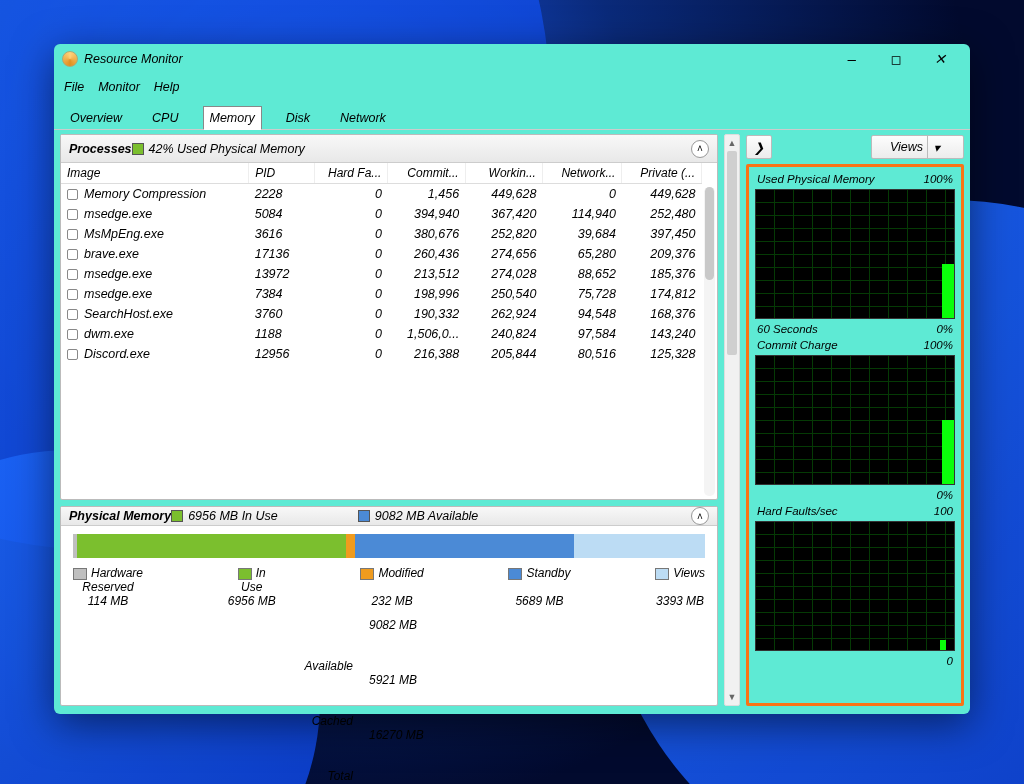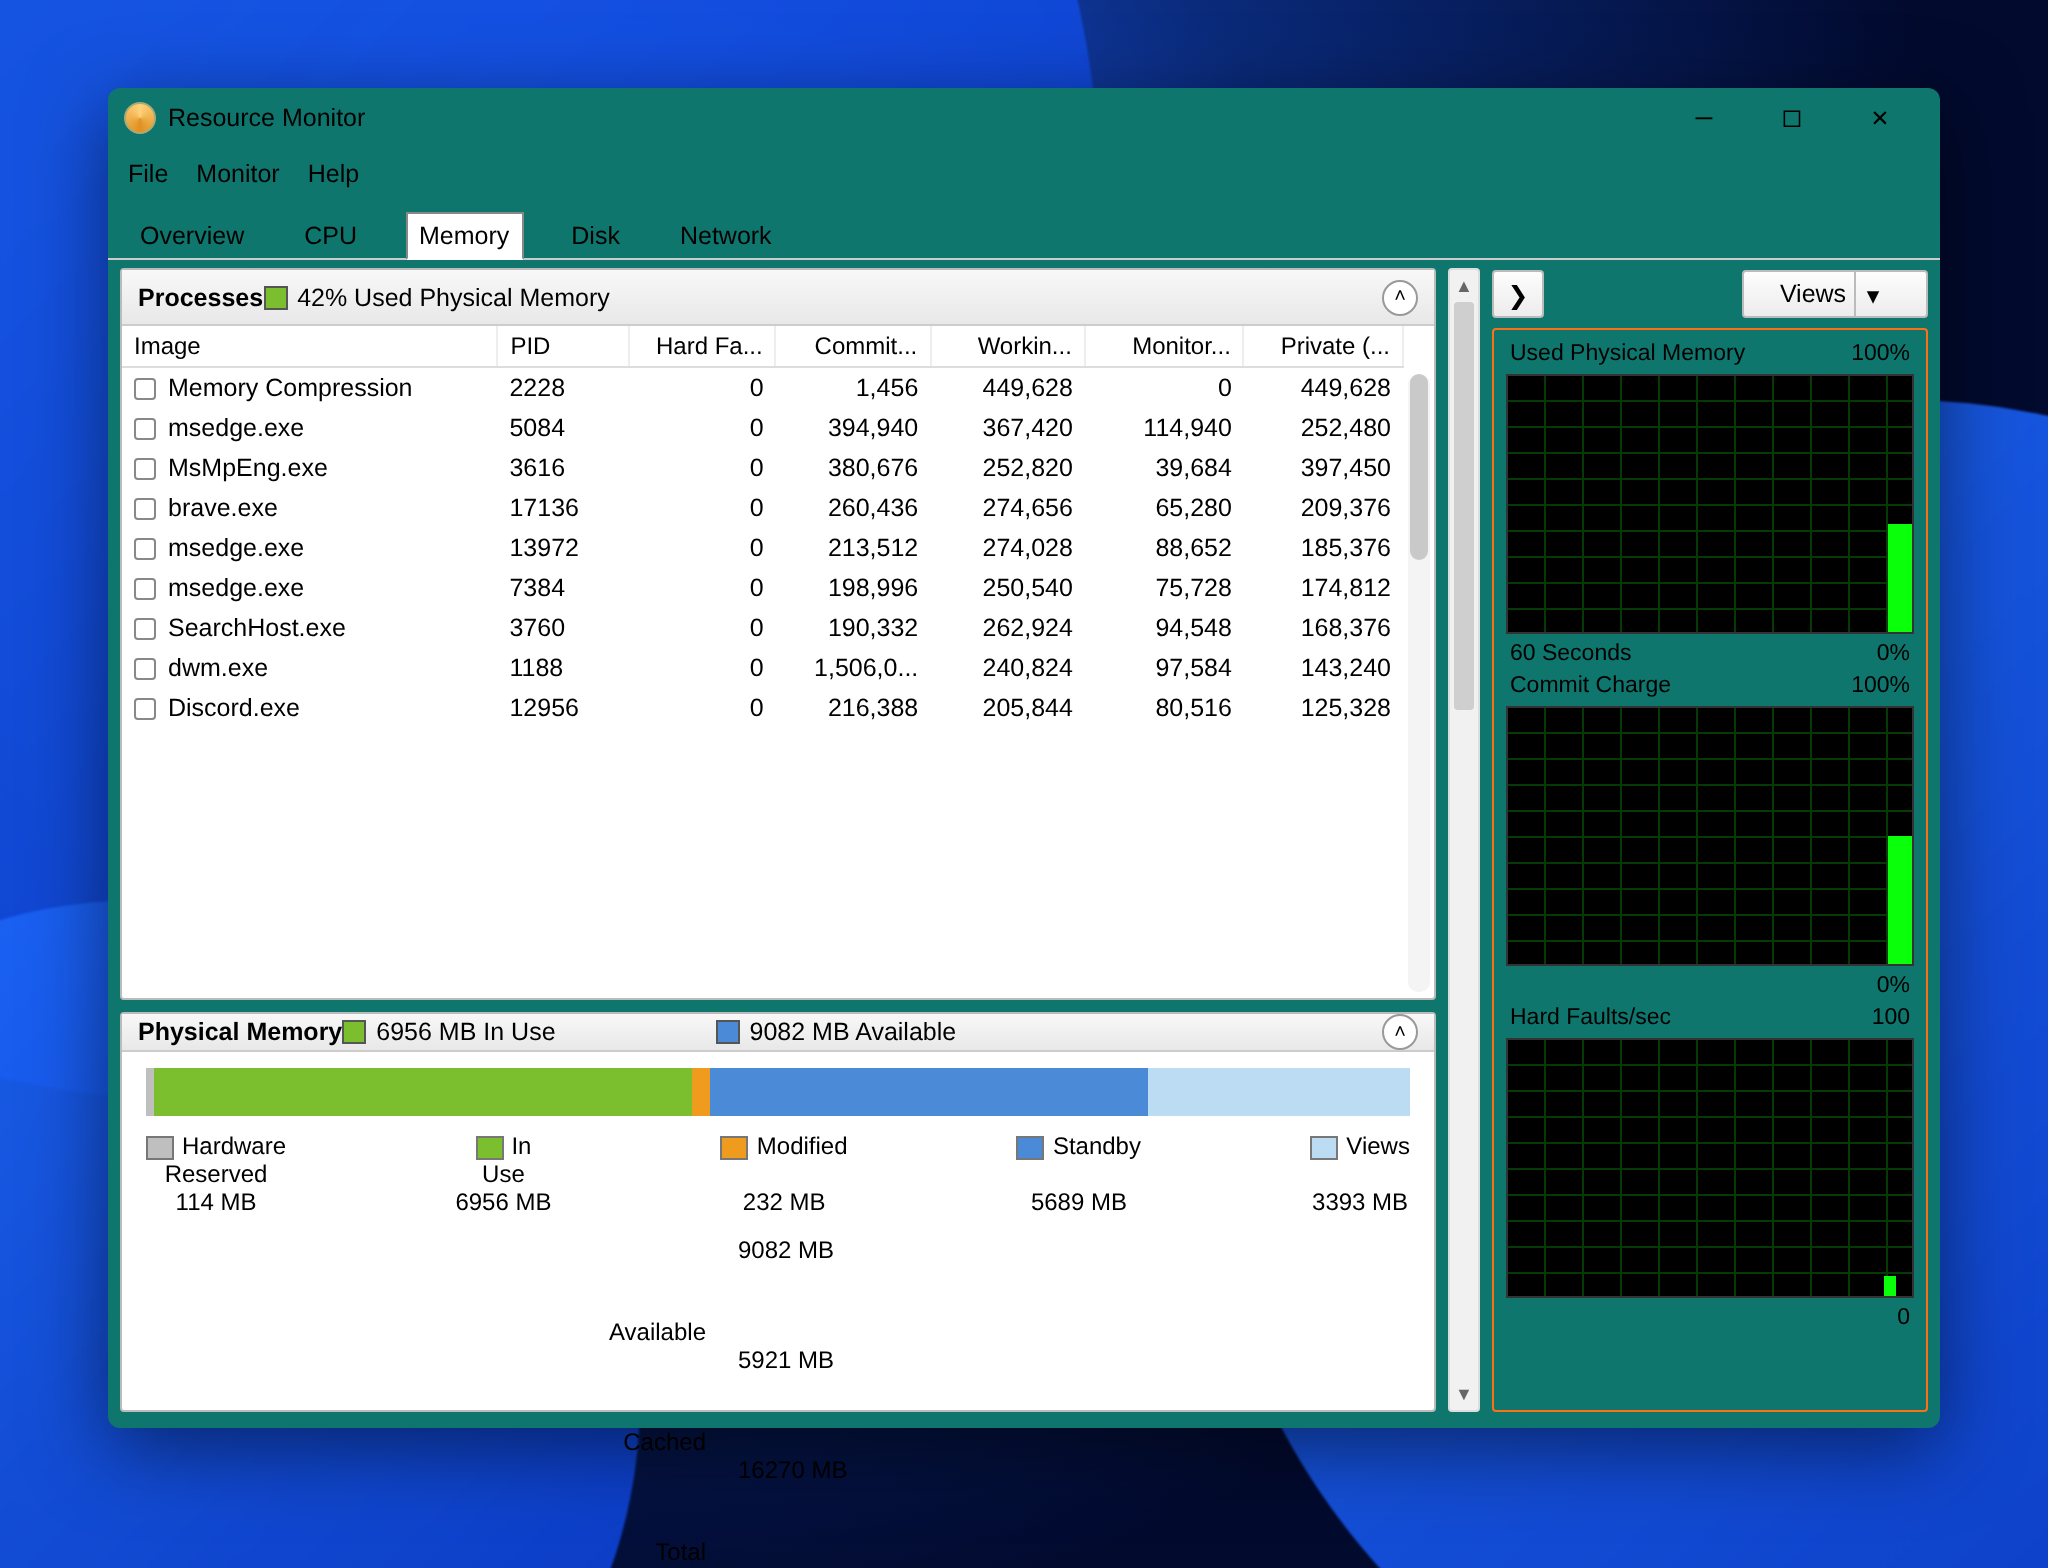--- a/index.html
+++ b/index.html
@@ -8,22 +8,22 @@
     background: radial-gradient(circle at 30% 20%, #1e5dff 0%, #0a2a7a 35%, #020a2e 70%);
     position: relative;
   }
   
   .ribbon { position:absolute; border-radius:50%; background: linear-gradient(135deg,#1f6dff,#0b3bcf); filter: blur(0.5px); opacity:.9;}
   .r1{width:900px;height:900px;top:-350px;left:-350px;}
   .r2{width:700px;height:700px;top:200px;left:600px;}
   .r3{width:500px;height:500px;top:450px;left:-180px;}
   .window {
     position: absolute; top: 44px; left: 54px; width: 916px; height: 670px;
-    background: #0f766e; border-radius: 6px; box-shadow: 0 10px 40px rgba(0,0,0,.5);
-    display: flex; flex-direction: column; font-size: 12.5px; color:#000;
+    background: #5eead4; border-radius: 6px; box-shadow: 0 10px 40px rgba(0,0,0,.5);
+    display: flex; flex-direction: column; font-size: 12.5px; color:#000;font-style:italic;
   }
   .titlebar { height: 30px; display: flex; align-items: center; padding: 0 8px; }
   .titlebar .icon { width:16px;height:16px;border-radius:50%;background:conic-gradient(#ffd27a,#e09020,#ffd27a);display:inline-block;margin-right:6px;border:1px solid #aa7;}
   .titlebar .spacer { flex:1; }
   .winbtn { width:44px;height:28px;display:flex;align-items:center;justify-content:center;font-size:14px;font-family:ui-monospace,Consolas,monospace;}
   .menubar { height:26px; display:flex; align-items:center; gap:14px; padding:0 10px; }
   .menubar span{cursor:default;}
   .tabbar { height:30px; display:flex; align-items:flex-end; gap:18px; padding:0 10px; border-bottom:1px solid #ccc; }
   .tabbar .tab{padding:4px 6px;cursor:default;}
   .tabbar .tab.active{border:1px solid #888;border-bottom:1px solid #fff;position:relative;top:1px;background:#fff;}
@@ -56,21 +56,21 @@
   .legend .sw{width:14px;height:12px;border:1px solid #777;display:inline-block;margin-right:4px;vertical-align:middle;}
   .legend .lbl{display:inline-block;}
   .stats{margin:10px 0 0 220px;font-size:12px;}
   .stats .row{display:flex;gap:16px;}
   .stats .k{width:60px;text-align:right;margin-top:41px;}
   .right{width:218px;display:flex;flex-direction:column;gap:4px;}
   .right-top{height:26px;display:flex;align-items:center;gap:4px;}
   .flat-btn{border:1px solid #bbb;background:linear-gradient(#fdfdfd,#ececec);height:24px;display:flex;align-items:center;justify-content:center;border-radius:2px;}
   .views{flex:1;border:1px solid #bbb;height:24px;display:flex;align-items:center;justify-content:center;gap:4px;background:linear-gradient(#fdfdfd,#ececec);border-radius:2px;}
   .views .split{width:18px;border-left:1px solid #bbb;height:100%;display:flex;align-items:center;justify-content:center;}
-  .graphs{flex:1;border:1px solid #f97316;border-radius:2px;padding:6px 6px 16px;display:flex;flex-direction:column;gap:4px;overflow:hidden;}
+  .graphs{flex:1;border:3px solid #f97316;border-radius:2px;padding:6px 6px 16px;display:flex;flex-direction:column;gap:4px;overflow:hidden;}
   .graph-head{display:flex;justify-content:space-between;font-size:11.5px;padding:0 2px;}
   .graph-box{height:130px;border:1px solid #333;background:#000;position:relative;}
   .grid-lines{position:absolute;inset:0;background:
     repeating-linear-gradient(to right, transparent 0, transparent 18px, #053a05 18px, #053a05 19px),
     repeating-linear-gradient(to bottom, transparent 0, transparent 12px, #053a05 12px, #053a05 13px);}
   .graph-foot{display:flex;justify-content:space-between;font-size:11.5px;padding:0 2px;}
   .spike{position:absolute;bottom:0;width:12px;background:linear-gradient(to top,#0aff0a,#0aff0a);}
 </style>
 </head>
 <body>
@@ -126,21 +126,21 @@
                 <col style="width:72px">
                 <col style="width:72px">
               </colgroup>
             <thead>
                 <tr>
               <th class="first"><span class="cb"></span><span>Image</span></th>
               <th style="text-align:left">PID</th>
               <th>Hard Fa...</th>
               <th>Commit...</th>
               <th>Workin...</th>
-              <th>Monitor...</th>
+              <th>Network...</th>
               <th>Private (...</th>
             </tr>
               </thead>
             <tbody id="proc-body">
                 <tr>
                   <td class="first"><span class="cb"></span><span>Memory Compression</span></td>
   <td style="text-align:left">2228</td>
   <td>0</td>
   <td>1,456</td>
   <td>449,628</td>

